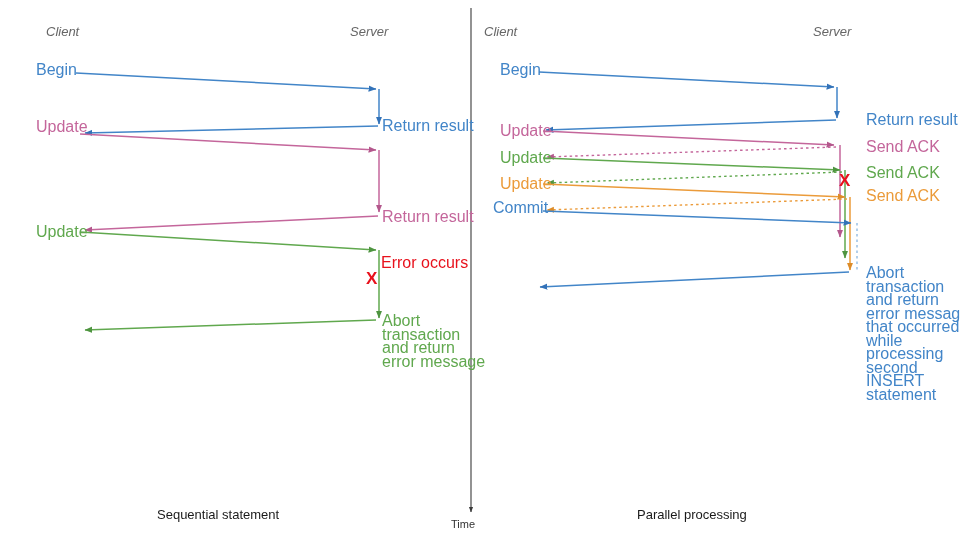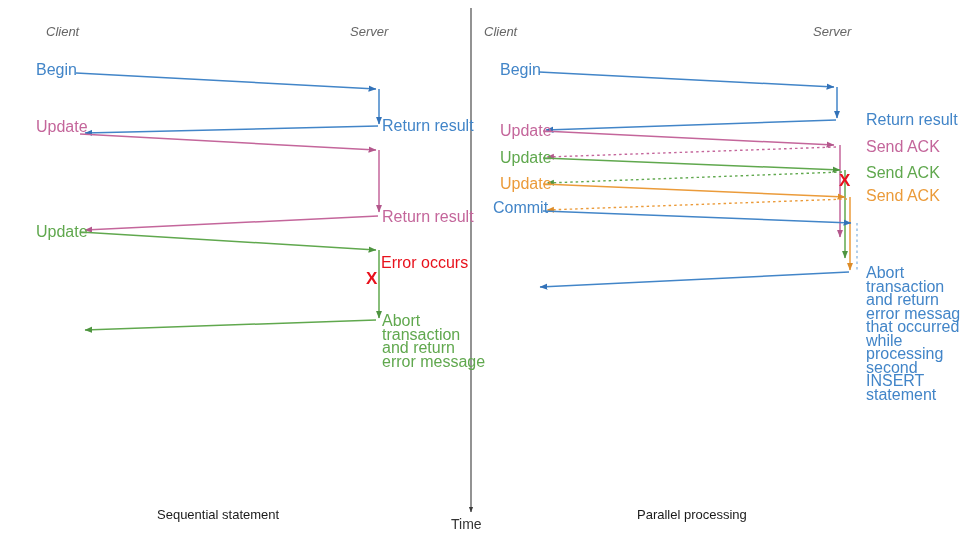--- a/index.html
+++ b/index.html
@@ -2,21 +2,21 @@
 <html><head>
 <meta charset="utf-8">
 <style>
   html,body{margin:0;padding:0;background:#ffffff;}
   body{width:960px;height:540px;overflow:hidden;font-family:"Liberation Sans",sans-serif;}
   #root{position:relative;width:832px;height:540px;}
   svg{position:absolute;left:0;top:0;width:960px;height:540px;}
   .lbl{position:absolute;font-family:"Liberation Sans",sans-serif;font-size:16px;line-height:13.5px;white-space:pre;}
   .hdr{font-style:italic;font-size:13px;color:#666666;}
   .cap{font-size:13px;color:#1a1a1a;}
-  .timelbl{font-size:14px;color:#333333;}
+  .timelbl{font-size:11px;color:#333333;}
   .xmark{position:absolute;font-weight:bold;font-size:17px;color:#e8111c;font-family:"Liberation Sans",sans-serif;line-height:17px;}
 </style>
 </head>
 <body>
 
 <div id="root">
 
   <svg viewBox="0 0 960 540">
     <defs>
       <marker id="ahBlue" viewBox="0 0 10 10" refX="9" refY="5" markerWidth="5.5" markerHeight="5.5" orient="auto-start-reverse">

